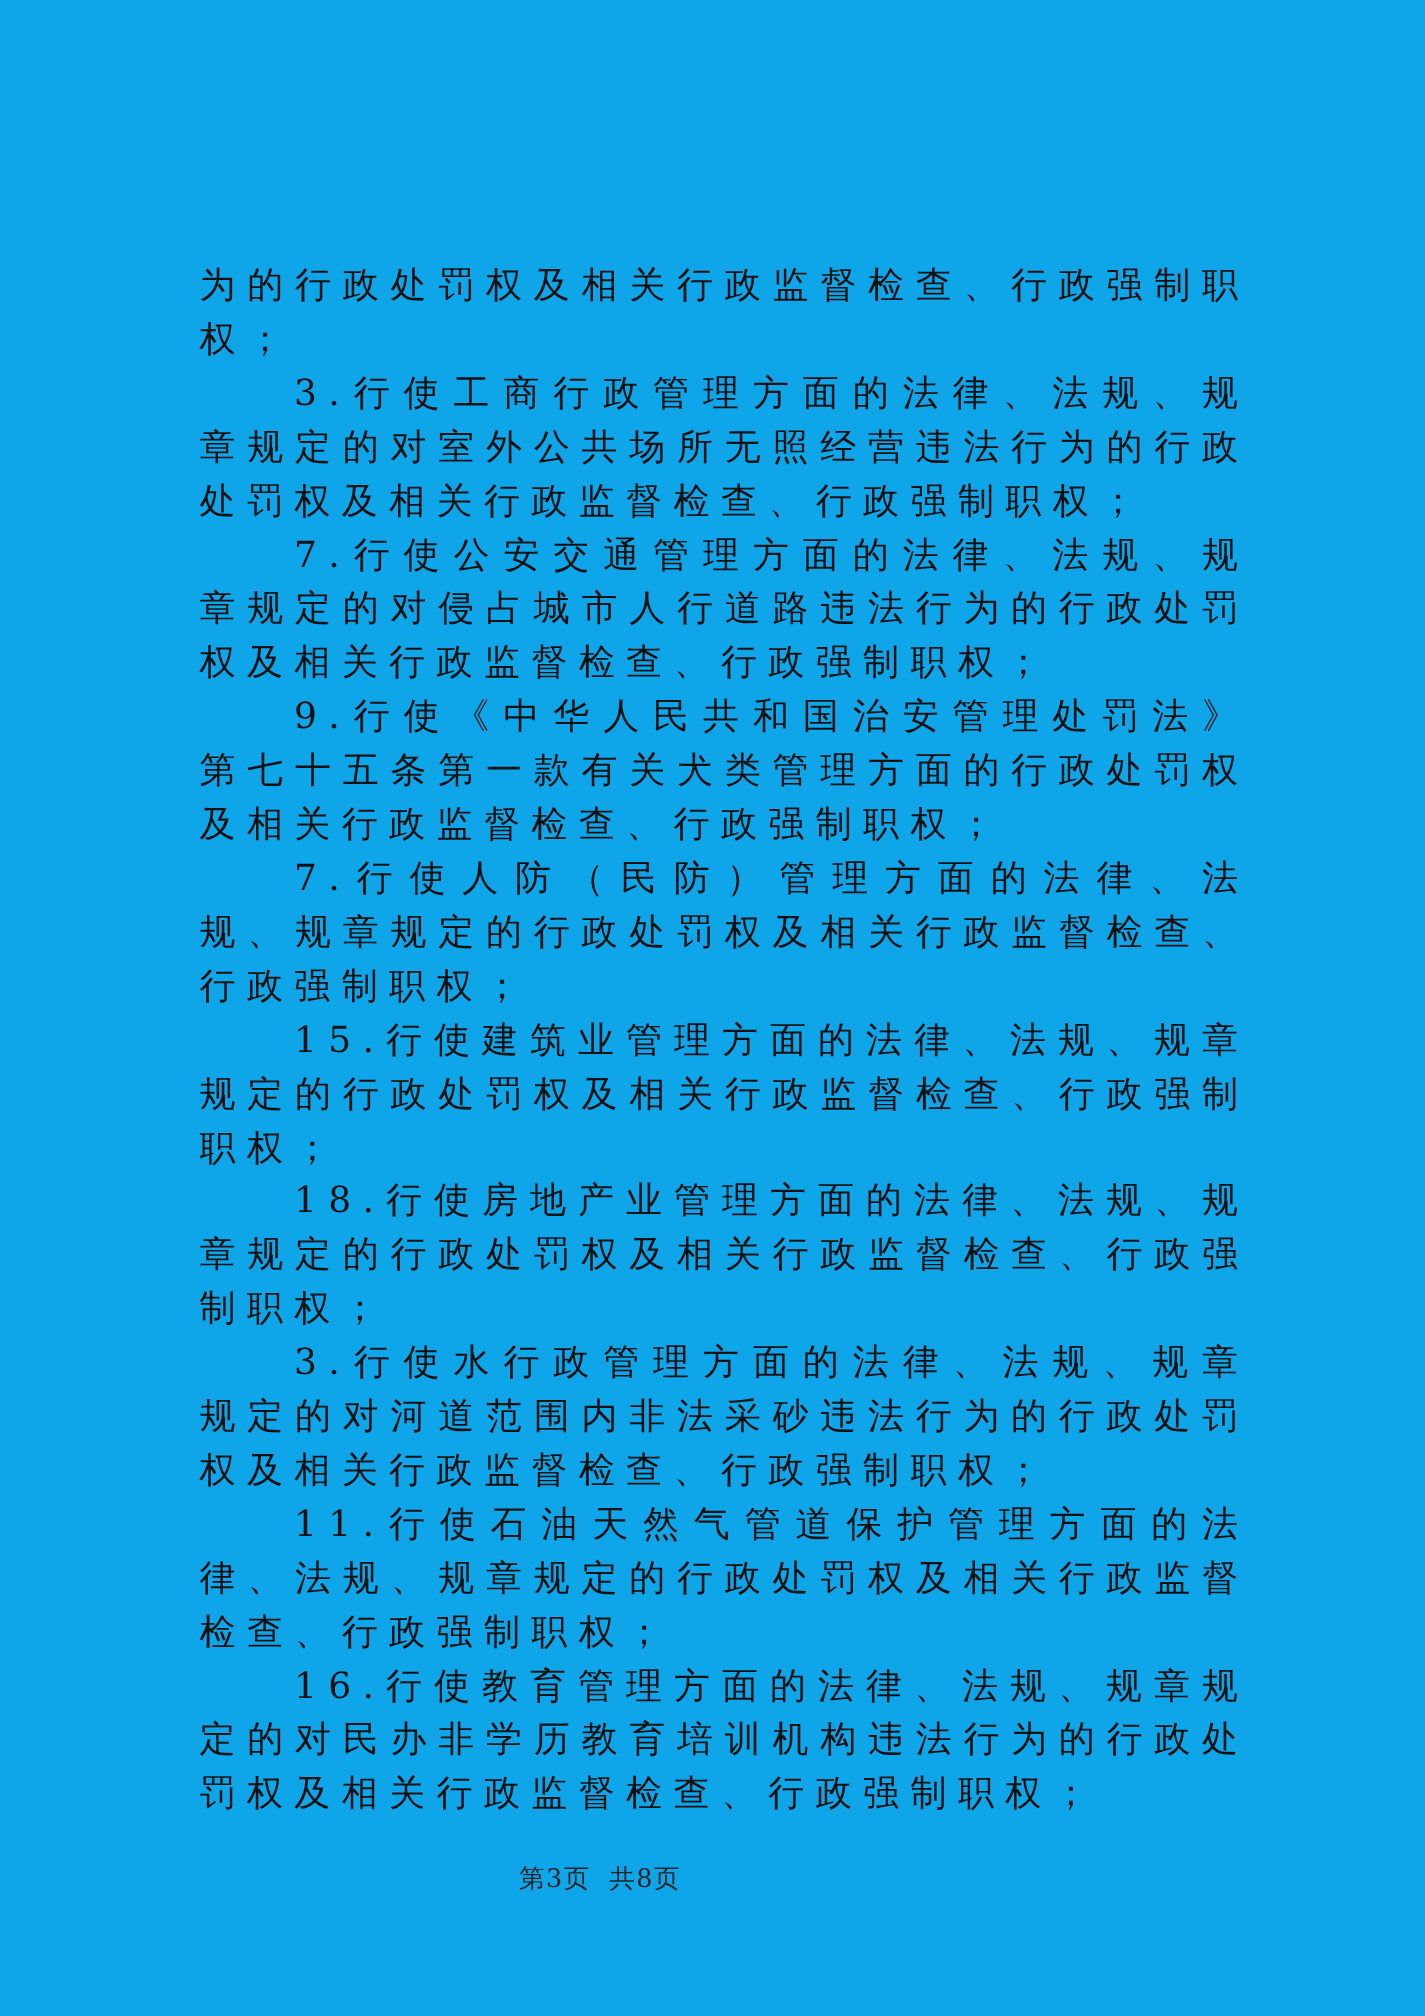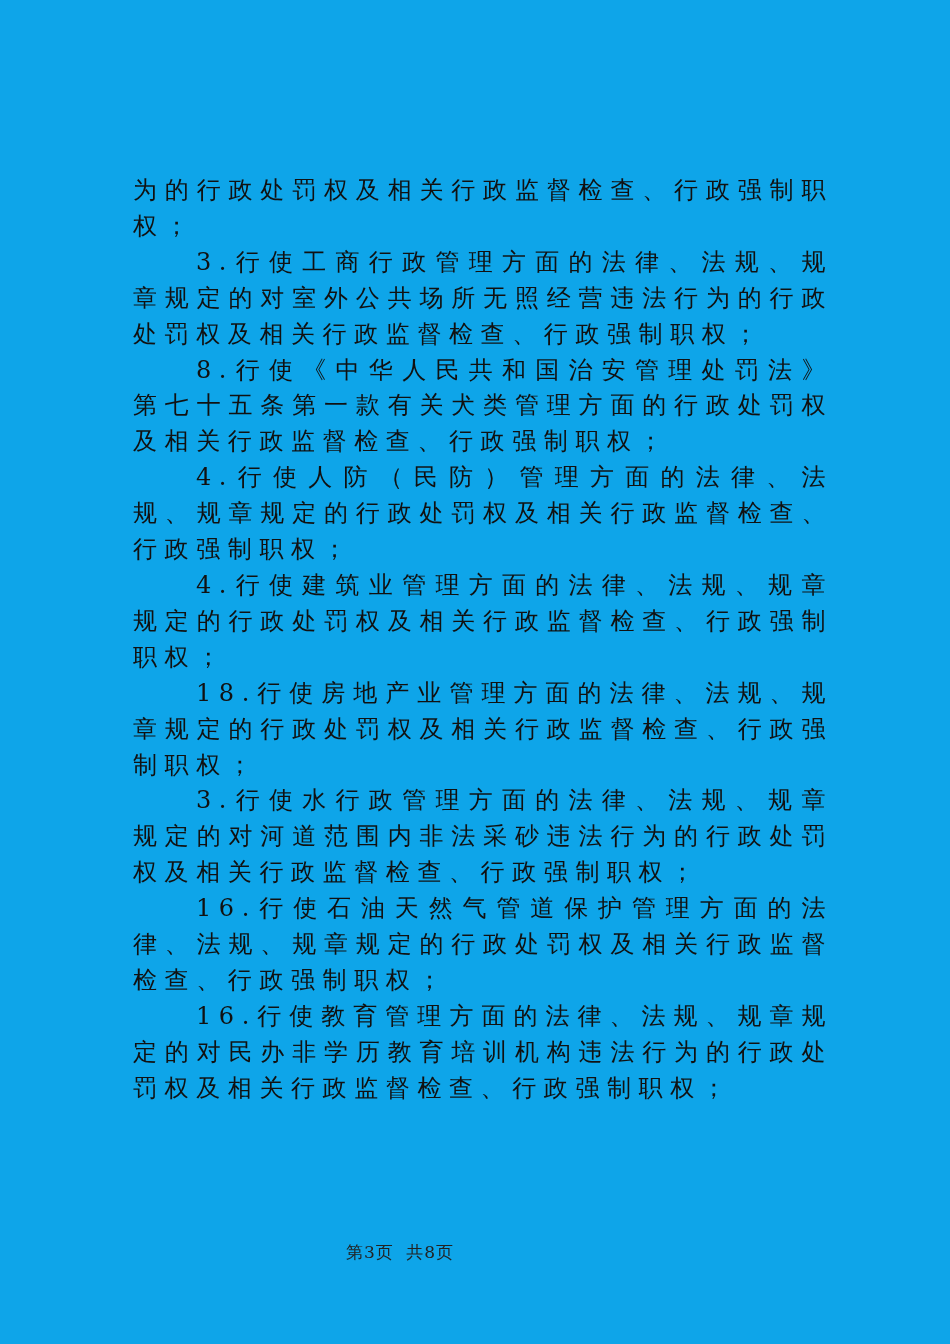--- a/index.html
+++ b/index.html
@@ -55,26 +55,27 @@
     }
     .footer span { margin: 0 3px; }
   </style>
 </head>
 <body>
 
 <div class="page">
   <div class="body-text">
     <p class="para">为的行政处罚权及相关行政监督检查、行政强制职权；</p>
     <p class="para indent">3.行使工商行政管理方面的法律、法规、规章规定的对室外公共场所无照经营违法行为的行政处罚权及相关行政监督检查、行政强制职权；</p>
-    <p class="para indent">8.行使《中华人民共和国治安管理处罚法》第七十五条第一款有关犬类管理方面的行政处罚权及相关行政监督检查、行政强制职权；</p>
-    <p class="para indent">4.行使人防（民防）管理方面的法律、法规、规章规定的行政处罚权及相关行政监督检查、行政强制职权；</p>
-    <p class="para indent">4.行使建筑业管理方面的法律、法规、规章规定的行政处罚权及相关行政监督检查、行政强制职权；</p>
+    <p class="para indent">7.行使公安交通管理方面的法律、法规、规章规定的对侵占城市人行道路违法行为的行政处罚权及相关行政监督检查、行政强制职权；</p>
+    <p class="para indent">9.行使《中华人民共和国治安管理处罚法》第七十五条第一款有关犬类管理方面的行政处罚权及相关行政监督检查、行政强制职权；</p>
+    <p class="para indent">7.行使人防（民防）管理方面的法律、法规、规章规定的行政处罚权及相关行政监督检查、行政强制职权；</p>
+    <p class="para indent">15.行使建筑业管理方面的法律、法规、规章规定的行政处罚权及相关行政监督检查、行政强制职权；</p>
     <p class="para indent">18.行使房地产业管理方面的法律、法规、规章规定的行政处罚权及相关行政监督检查、行政强制职权；</p>
     <p class="para indent">3.行使水行政管理方面的法律、法规、规章规定的对河道范围内非法采砂违法行为的行政处罚权及相关行政监督检查、行政强制职权；</p>
-    <p class="para indent">16.行使石油天然气管道保护管理方面的法律、法规、规章规定的行政处罚权及相关行政监督检查、行政强制职权；</p>
+    <p class="para indent">11.行使石油天然气管道保护管理方面的法律、法规、规章规定的行政处罚权及相关行政监督检查、行政强制职权；</p>
     <p class="para indent">16.行使教育管理方面的法律、法规、规章规定的对民办非学历教育培训机构违法行为的行政处罚权及相关行政监督检查、行政强制职权；</p>
 
   </div>
 
   <div class="footer">
     <span>第3页</span>
     <span>共8页</span>
   </div>
 </div>
 

